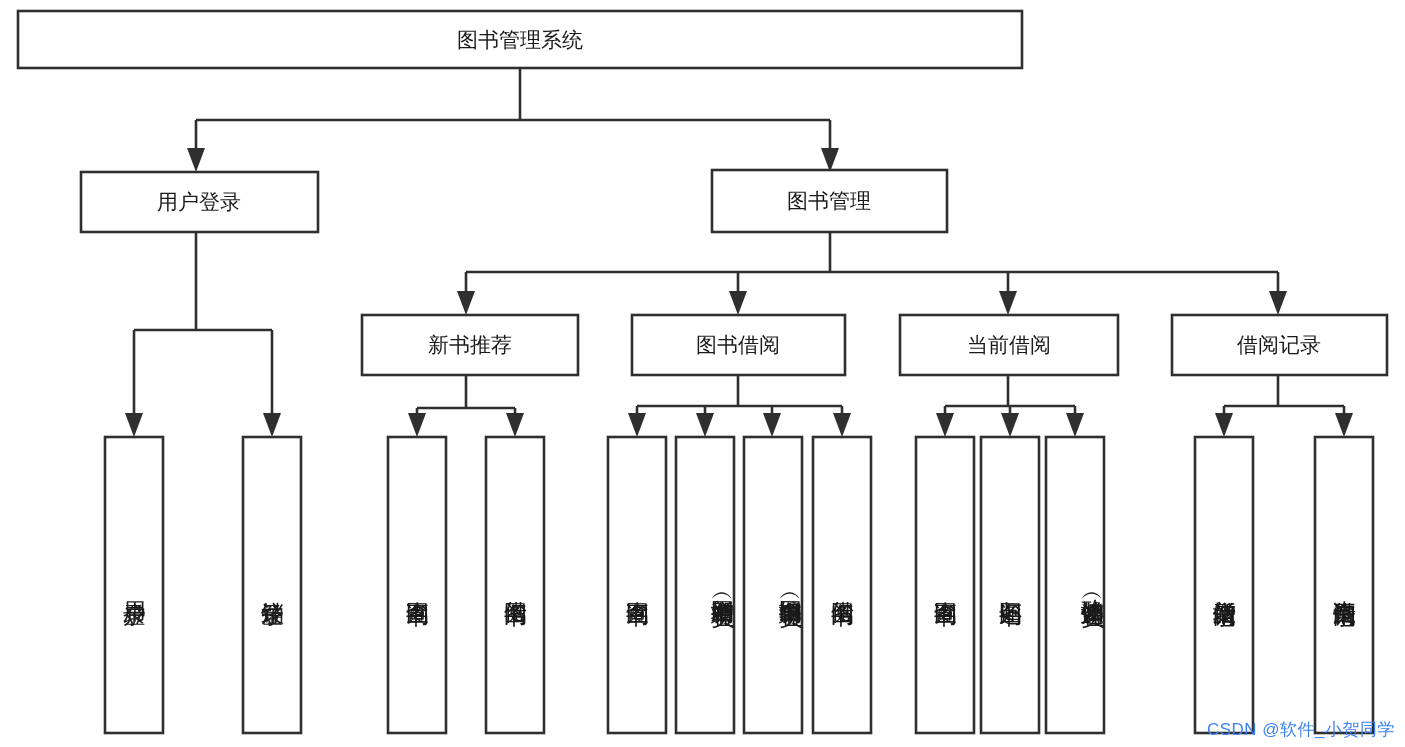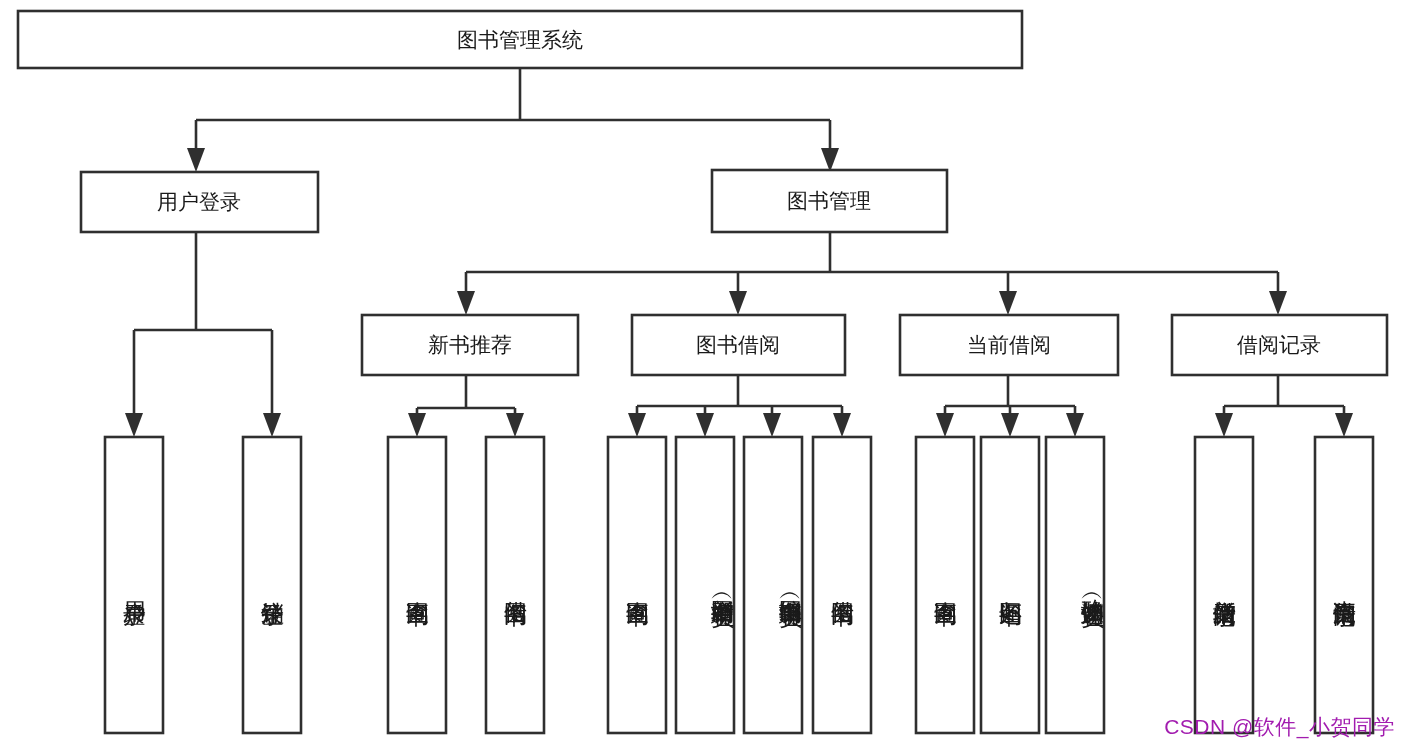--- a/index.html
+++ b/index.html
@@ -61,22 +61,22 @@
     line-height: 1.04;
     color: #1a1a1a;
     letter-spacing: 1px;
     pointer-events: none;
   }
   .watermark {
     position: absolute;
     right: 10px;
     bottom: 6px;
     font-family: "Liberation Sans", "DejaVu Sans", sans-serif;
-    font-size: 21px;
-    color: #a21caf;
+    font-size: 17px;
+    color: #3b82f6;
     white-space: nowrap;
     letter-spacing: 0.5px;
   }
 </style>
 </head>
 <body>
 
 <div id="diagram-root">
 
   <svg id="tree-svg" viewBox="0 0 1405 747">

